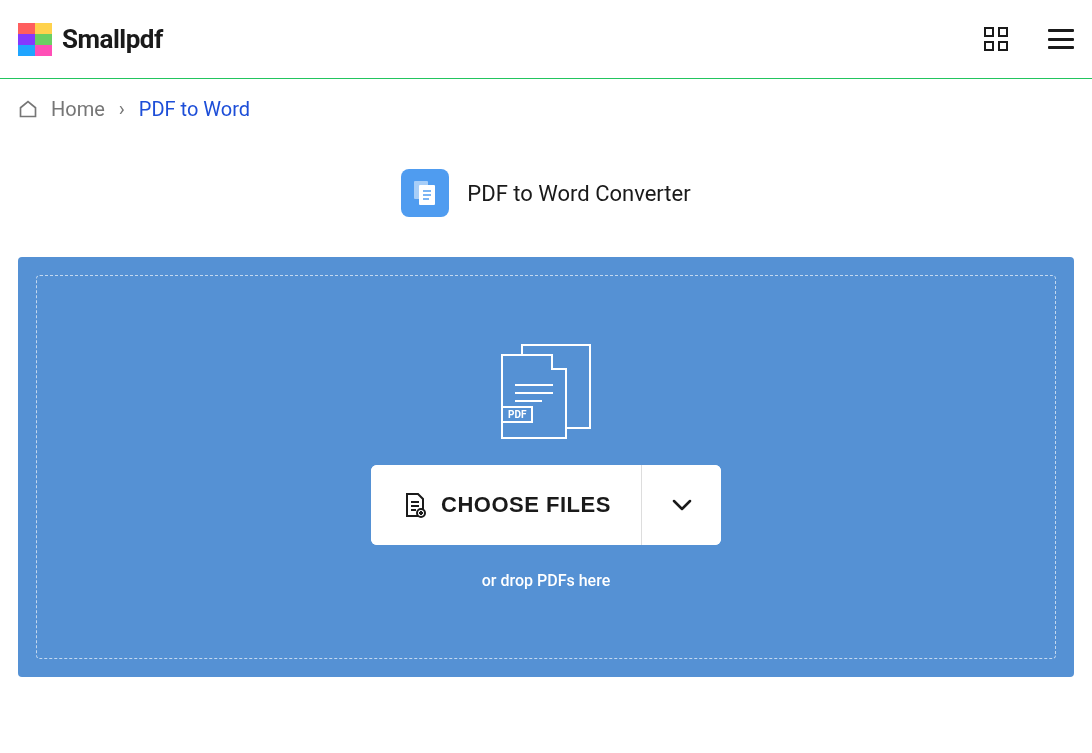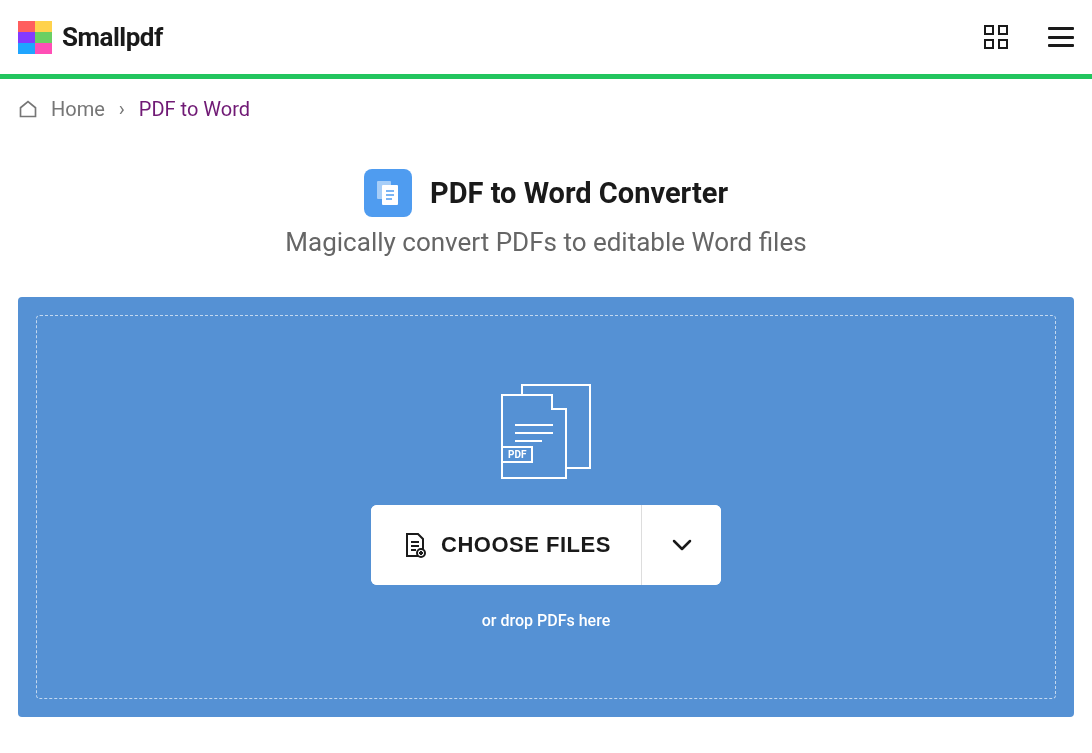--- a/index.html
+++ b/index.html
@@ -9,21 +9,21 @@
       width: 1092px;
       height: 753px;
       overflow: hidden;
     }
     .header {
       display: flex;
       align-items: center;
       justify-content: space-between;
       padding: 0 18px;
       height: 79px;
-      border-bottom: 5px solid #22c55e;
+      border-bottom: 1px solid #22c55e;
     }
     .logo-wrap {
       display: flex;
       align-items: center;
       gap: 10px;
     }
     .logo-mark {
       display: grid;
       grid-template-columns: repeat(2, 17px);
       grid-template-rows: repeat(3, 11px);
@@ -87,43 +87,43 @@
       display: flex;
       align-items: center;
       gap: 13px;
       color: #767676;
       cursor: pointer;
     }
     .bc-sep {
       color: #767676;
     }
     .bc-current {
-      color: #701a75;
+      color: #1d4ed8;
     }
     .title-section {
       text-align: center;
       margin-top: 48px;
     }
     .title-row {
       display: inline-flex;
       align-items: center;
       gap: 18px;
     }
     .doc-icon {
       width: 48px;
       height: 48px;
       background: #4f9cf0;
       border-radius: 8px;
       display: flex;
       align-items: center;
       justify-content: center;
     }
     .page-title {
-      font-size: 29px;
-      font-weight: 700;
+      font-size: 22px;
+      font-weight: 400;
       color: #1a1a1a;
     }
     .page-subtitle {
       font-size: 26px;
       color: #666;
       margin-top: 10px;
       font-weight: 400;
     }
     .dropzone-outer {
       margin: 40px 18px 0;
@@ -258,21 +258,20 @@
       <svg width="28" height="28" viewBox="0 0 28 28" fill="none">
         <rect x="3" y="2" width="14" height="18" rx="1" fill="#fff" opacity="0.5"></rect>
         <rect x="8" y="6" width="16" height="20" rx="1" fill="#fff"></rect>
         <line x1="12" y1="12" x2="20" y2="12" stroke="#4f9cf0" stroke-width="1.5"></line>
         <line x1="12" y1="16" x2="20" y2="16" stroke="#4f9cf0" stroke-width="1.5"></line>
         <line x1="12" y1="20" x2="18" y2="20" stroke="#4f9cf0" stroke-width="1.5"></line>
       </svg>
     </div>
     <h1 class="page-title">PDF to Word Converter</h1>
   </div>
-  <p class="page-subtitle">Magically convert PDFs to editable Word files</p>
 </section>
 
 <section class="dropzone-outer">
   <div class="dropzone-inner">
     <div class="pdf-stack">
       <div class="pdf-page-back"></div>
       <div class="pdf-page-front">
         <div class="pdf-corner"></div>
         <div class="pdf-lines">
             <span></span>

